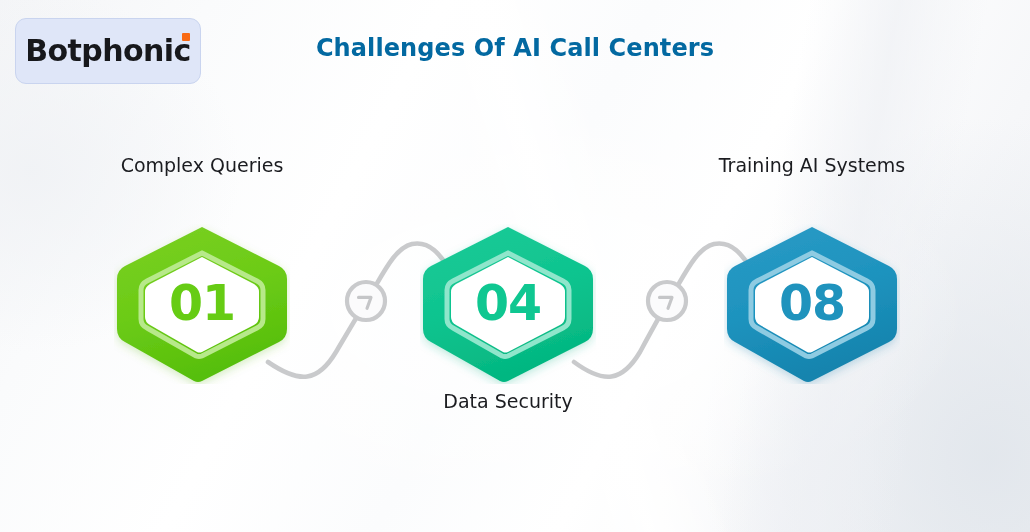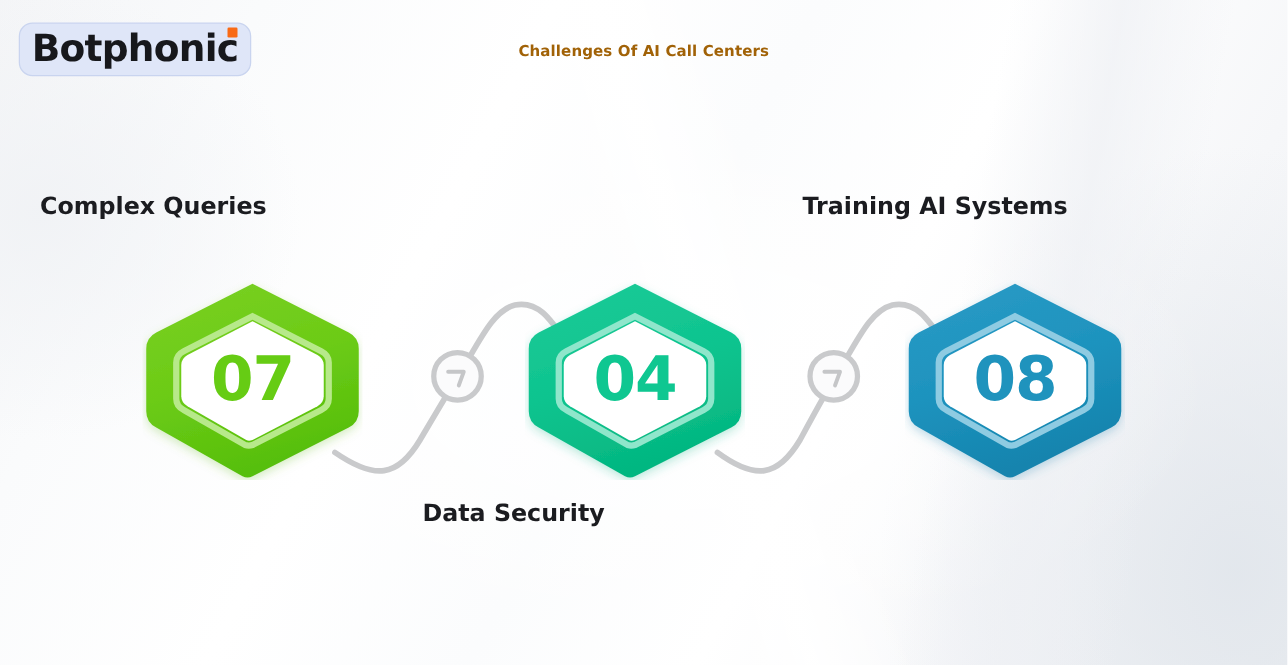--- a/index.html
+++ b/index.html
@@ -53,21 +53,21 @@
       linear-gradient(72deg, rgba(255,255,255,0) 48%, rgba(255,255,255,0.9) 54%, rgba(255,255,255,0) 61%),
       linear-gradient(100deg, rgba(243,244,247,0) 72%, rgba(238,240,244,0.7) 80%, rgba(243,244,247,0) 88%);
   }
 
   
   #logo-badge {
     position: absolute;
     left: 15px;
     top: 18px;
     width: 186px;
-    height: 43px;
+    height: 66px;
     background: #dfe6f8;
     border: 1px solid #c9d4ef;
     border-radius: 11px;
     display: flex;
     align-items: center;
     justify-content: center;
   }
   #logo-wordmark {
     position: relative;
     font-family: "DejaVu Sans", sans-serif;
@@ -88,23 +88,23 @@
   }
 
   
   #page-title {
     position: absolute;
     left: 0;
     right: 0;
     top: 34px;
     text-align: center;
     font-family: "DejaVu Sans", sans-serif;
-    font-size: 12px;
+    font-size: 24px;
     font-weight: 700;
-    color: #a16207;
+    color: #0369a1;
     letter-spacing: 0.1px;
   }
 
   
   #connectors {
     position: absolute;
     left: 0;
     top: 0;
     width: 1030px;
     height: 532px;
@@ -139,29 +139,29 @@
     font-weight: 700;
     letter-spacing: -1px;
     line-height: 1;
     padding-bottom: 2px;
   }
 
   .step-label {
     position: absolute;
     width: 340px;
     left: -82px;
-    text-align: left;
+    text-align: center;
     font-family: "DejaVu Sans", sans-serif;
     font-size: 19px;
-    font-weight: 700;
+    font-weight: 400;
     color: #1b1c20;
     white-space: nowrap;
   }
   .step-label.above { top: -70px; }
-  .step-label.below { top: 176px; }
+  .step-label.below { top: 166px; }
 
   
   #step-1 { left: 114px; top: 224px; }
   #step-2 { left: 420px; top: 224px; }
   #step-3 { left: 724px; top: 224px; }
 
   #step-1 .step-number { color: #66cc14; }
   #step-2 .step-number { color: #0fc791; }
   #step-3 .step-number { color: #1f93bd; }
 </style>
@@ -222,21 +222,21 @@
           <feDropShadow dx="0" dy="3" stdDeviation="4" flood-color="#77c33a" flood-opacity="0.30"></feDropShadow>
         </filter>
       </defs>
       <path d="M 88 3 L 165 42 Q 173 46 173 55 L 173 105 Q 173 114 165 118
                L 88 157 Q 84 159 80 157 L 11 118 Q 3 114 3 105 L 3 55 Q 3 46 11 42 Z" fill="url(#hexgrad1)" filter="url(#hexshadow1)"></path>
       <path d="M 88 29 L 143 57 Q 149 60 149 66 L 149 95 Q 149 101 143 104
                L 88 132 Q 85 133 82 132 L 33 104 Q 27 101 27 95 L 27 66 Q 27 60 33 57 Z" fill="none" stroke="#b7e98a" stroke-width="5"></path>
       <path d="M 88 33 L 140 60 Q 145 63 145 68 L 145 93 Q 145 98 140 101
                L 88 128 Q 85 129 83 128 L 36 101 Q 31 98 31 93 L 31 68 Q 31 63 36 60 Z" fill="#ffffff"></path>
     </svg>
-    <div class="step-number">07</div>
+    <div class="step-number">01</div>
   </div>
 
   <div class="step" id="step-2">
     <div class="step-label below">Data Security</div>
     <svg class="step-hex-wrap" viewBox="0 0 176 160" xmlns="http://www.w3.org/2000/svg">
       <defs>
         <linearGradient id="hexgrad2" x1="0" y1="0" x2="0.35" y2="1">
           <stop offset="0%" stop-color="#1acb98"></stop>
           <stop offset="55%" stop-color="#0fc48f"></stop>
           <stop offset="100%" stop-color="#04b781"></stop>

